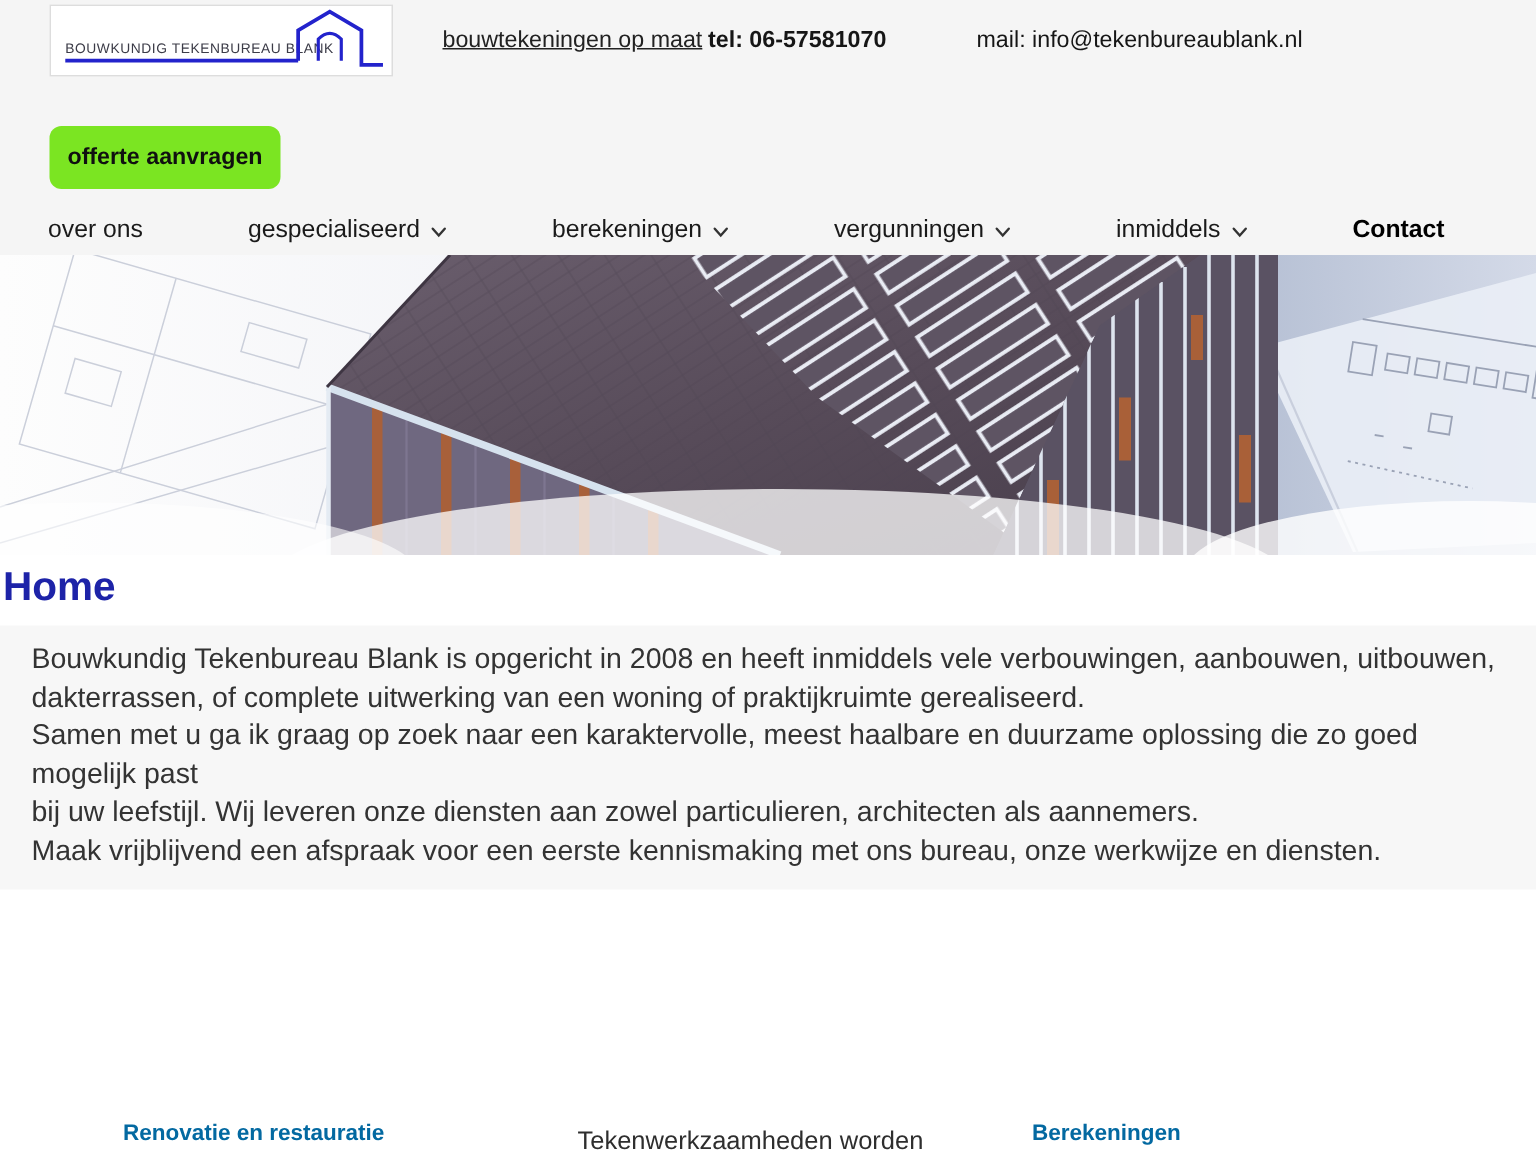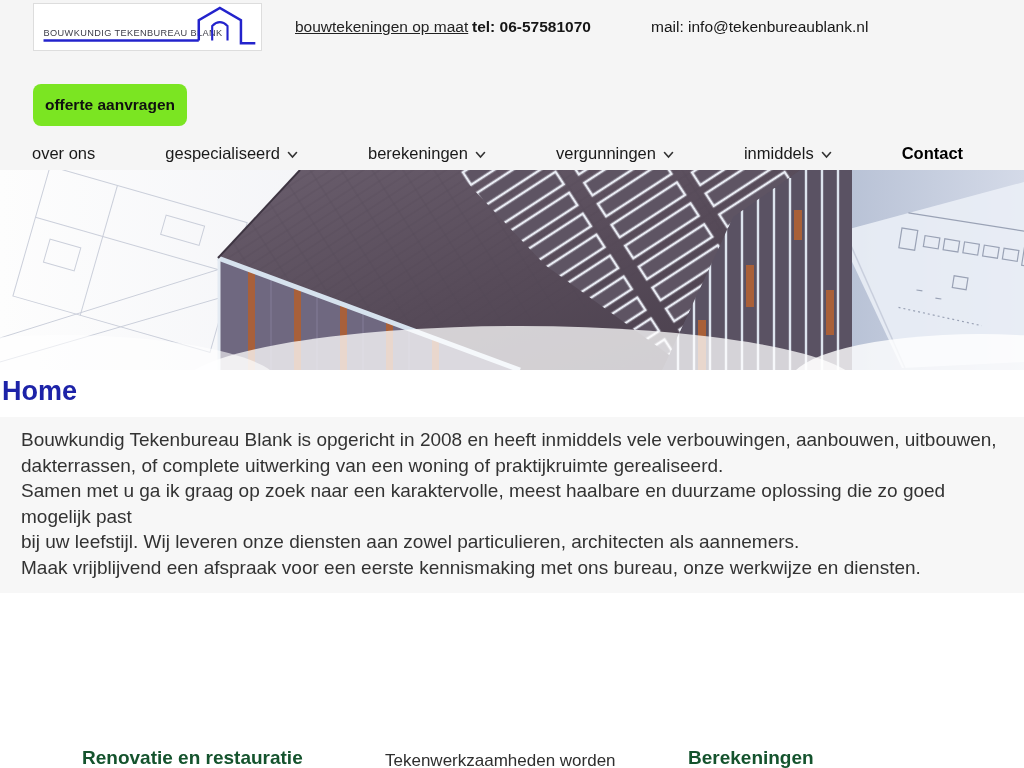--- a/index.html
+++ b/index.html
@@ -70,21 +70,21 @@
     font-size:19px; line-height:25.6px; color:#333333;
     white-space:pre-line;
   }
   .cols {
     display:flex; gap:63px;
     margin-top:154px; padding-left:82px;
   }
   .col { width:240px; }
   .col-title {
     margin:0 0 21px 0;
-    font-size:19px; font-weight:bold; color:#14532d;
+    font-size:15px; font-weight:bold; color:#0369a1;
   }
   .col-body {
     font-size:17px; line-height:27px; color:#2e2e2e;
     white-space:pre-line;
   }
 </style>
 </head>
 <body>
 
 <div class="top">

